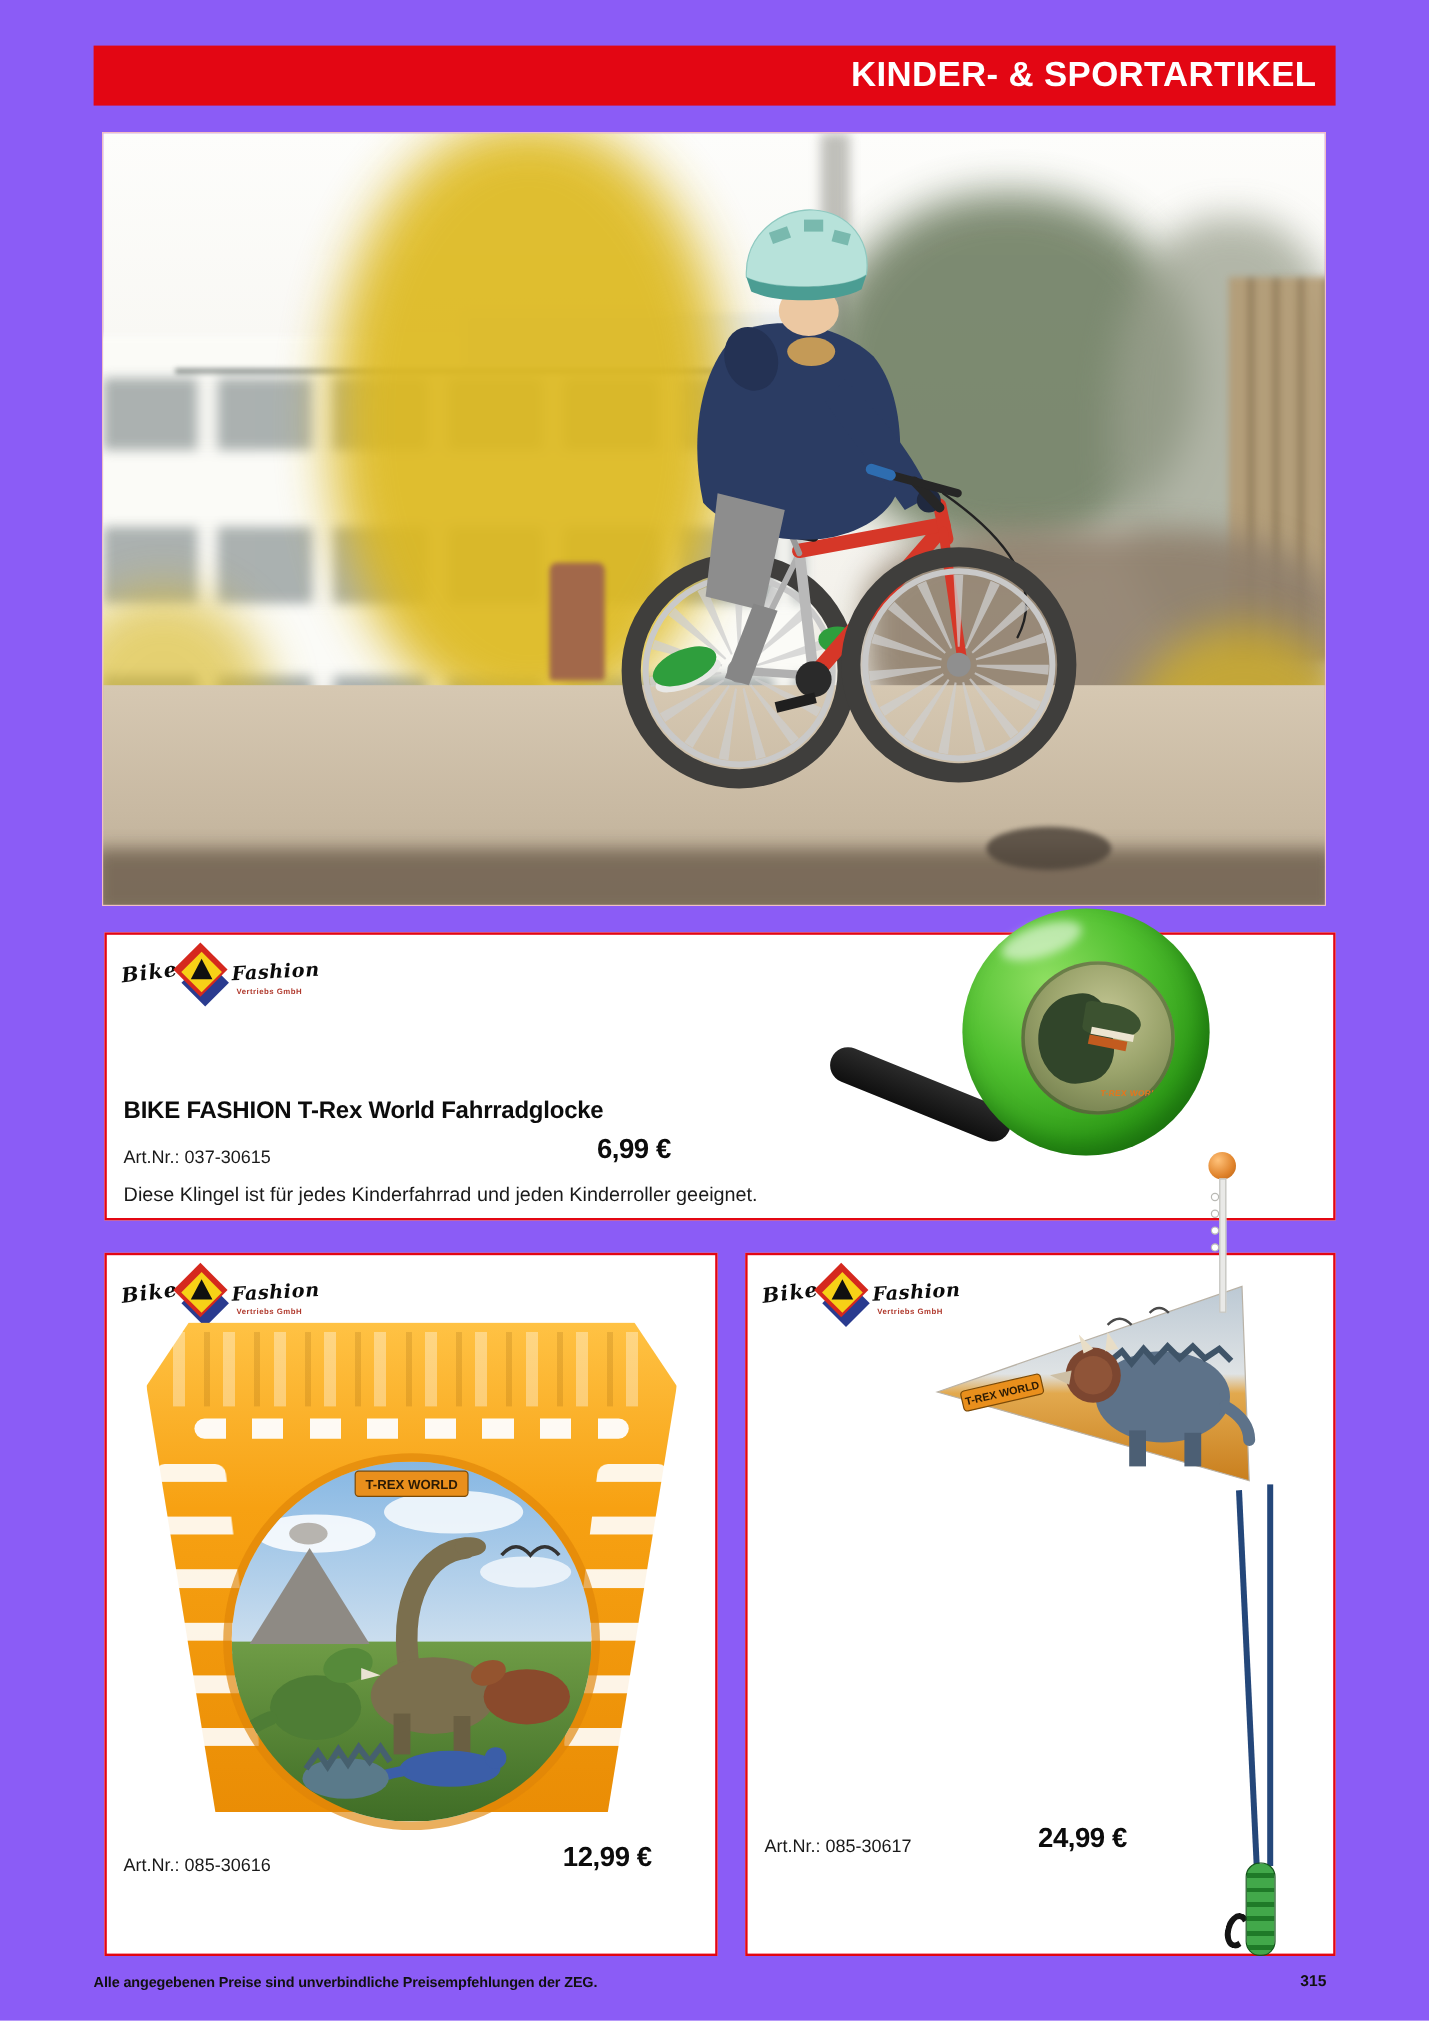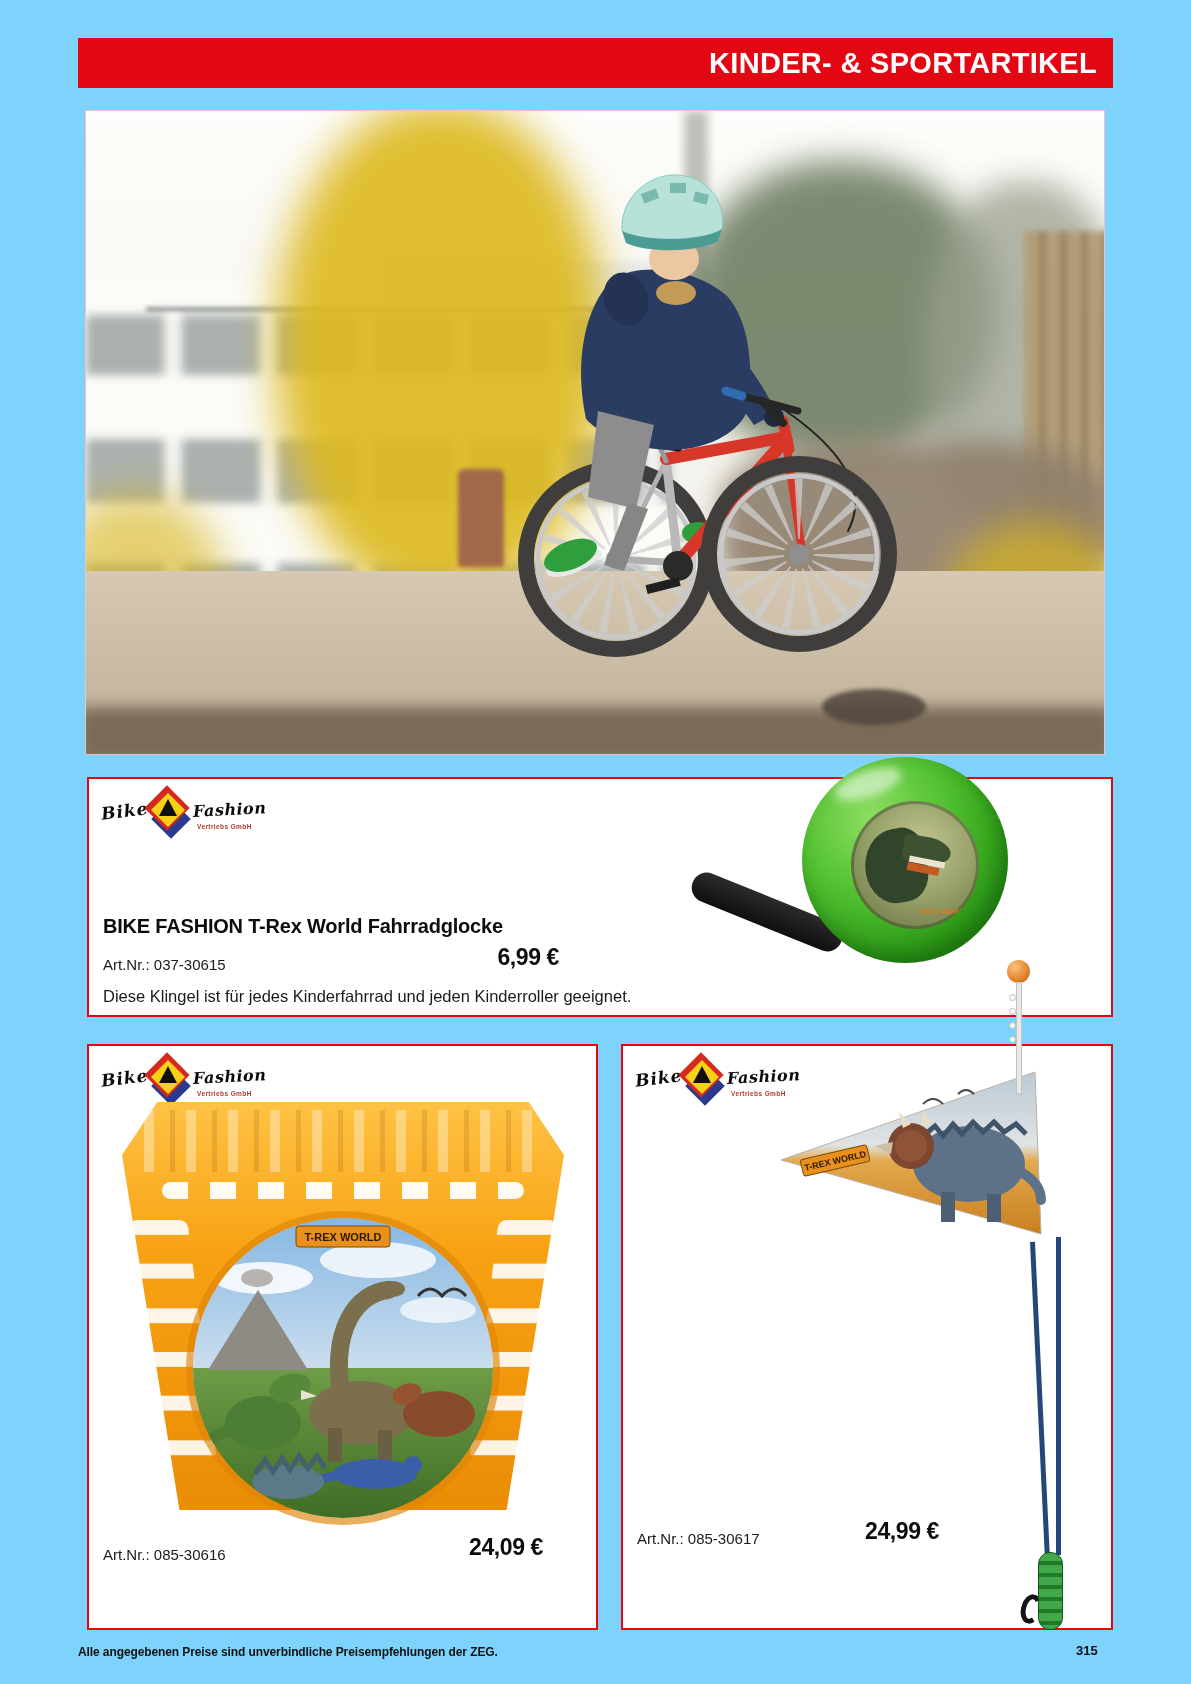--- a/index.html
+++ b/index.html
@@ -3,21 +3,21 @@
 <meta charset="utf-8">
 <style>
   :root{
     --accent-red:#e30613; --photo-border:#f2bfc4; --bell-green:#3fae22;
     --basket-orange:#f7a112; --pole-navy:#24477a; --grip-green:#2f9e3d;
     --logo-red:#d5281e; --logo-yellow:#f7d117; --logo-blue:#2a3b8f;
   }
   *{margin:0;padding:0;box-sizing:border-box}
   html,body{background:#fff}
   body{font-family:"Liberation Sans",sans-serif;color:#111}
-  .page{position:relative;width:1191px;height:1684px;background:#7dd3fc;overflow:hidden}
+  .page{position:relative;width:1191px;height:1684px;background:#8b5cf6;overflow:hidden}
 
   
   .header-bar{position:absolute;left:78px;top:38px;width:1035px;height:50px;background:var(--accent-red)}
   .header-title{position:absolute;right:16px;top:0;line-height:50px;color:#fff;font-weight:700;font-size:29px;letter-spacing:.3px}
 
   
   .photo{position:absolute;left:85px;top:110px;width:1020px;height:645px;border:1px solid var(--photo-border);
          background:linear-gradient(180deg,#fdfdfb 0%,#f4f2ec 58%,#efece4 70%);overflow:hidden}
   .photo *{position:absolute}
   .ph-building{left:-10px;top:168px;width:600px;height:372px;background:#fbfbf7;filter:blur(3px)}
@@ -117,21 +117,21 @@
   .flag-svg{position:absolute;left:150px;top:18px;width:280px;height:180px;z-index:5}
   .pole{position:absolute;width:5px;background:var(--pole-navy);z-index:4}
   .pole-l{left:407px;top:196px;height:318px;transform:rotate(-2.7deg);transform-origin:top left}
   .pole-r{left:433px;top:191px;height:318px}
   .grip{position:absolute;left:415px;top:506px;width:25px;height:78px;border-radius:12px;border:1px solid #14551b;z-index:5;
     background:repeating-linear-gradient(180deg,#42a84a 0 8px,#1f7a28 8px 12px)}
   .clip-hook{position:absolute;left:398px;top:548px;width:20px;height:30px;border:5px solid #141414;border-radius:50%;border-right-color:transparent;transform:rotate(14deg);z-index:4}
 
   
   .footer-note{position:absolute;left:78px;top:1645px;font-size:12px;font-weight:700;color:#111;letter-spacing:-.1px}
-  .page-number{position:absolute;left:1076px;top:1643px;width:37px;text-align:left;font-size:13px;font-weight:700;color:#111}
+  .page-number{position:absolute;left:1076px;top:1643px;width:37px;text-align:center;font-size:13px;font-weight:700;color:#111}
 </style>
 </head>
 <body>
 
 <div class="page">
 
   <div class="header-bar">
     <span class="header-title">KINDER- &amp; SPORTARTIKEL</span>
   </div>
 
@@ -308,21 +308,21 @@
           <rect x="103" y="8" width="94" height="21" rx="3" fill="#e98f1c" stroke="#7a4a08"></rect>
           <text x="150" y="23" text-anchor="middle" font-family="Liberation Sans, sans-serif" font-size="11" font-weight="bold" fill="#2b1a05">T-REX WORLD</text>
         </svg>
       </div>
     </div>
 
     <div class="art-line">
       <span>Art.Nr.:</span>
       <span>085-30616</span>
     </div>
-    <div class="price">24,09 €</div>
+    <div class="price">12,99 €</div>
   </section>
 
   <section class="box box3">
     <div class="bf-logo">
       <span class="bf-bike">Bike</span>
       <span class="bf-mark">
         <i class="d-blue"></i>
         <i class="d-red"></i>
         <i class="d-yellow"></i>
         <i class="d-arrow"></i>

